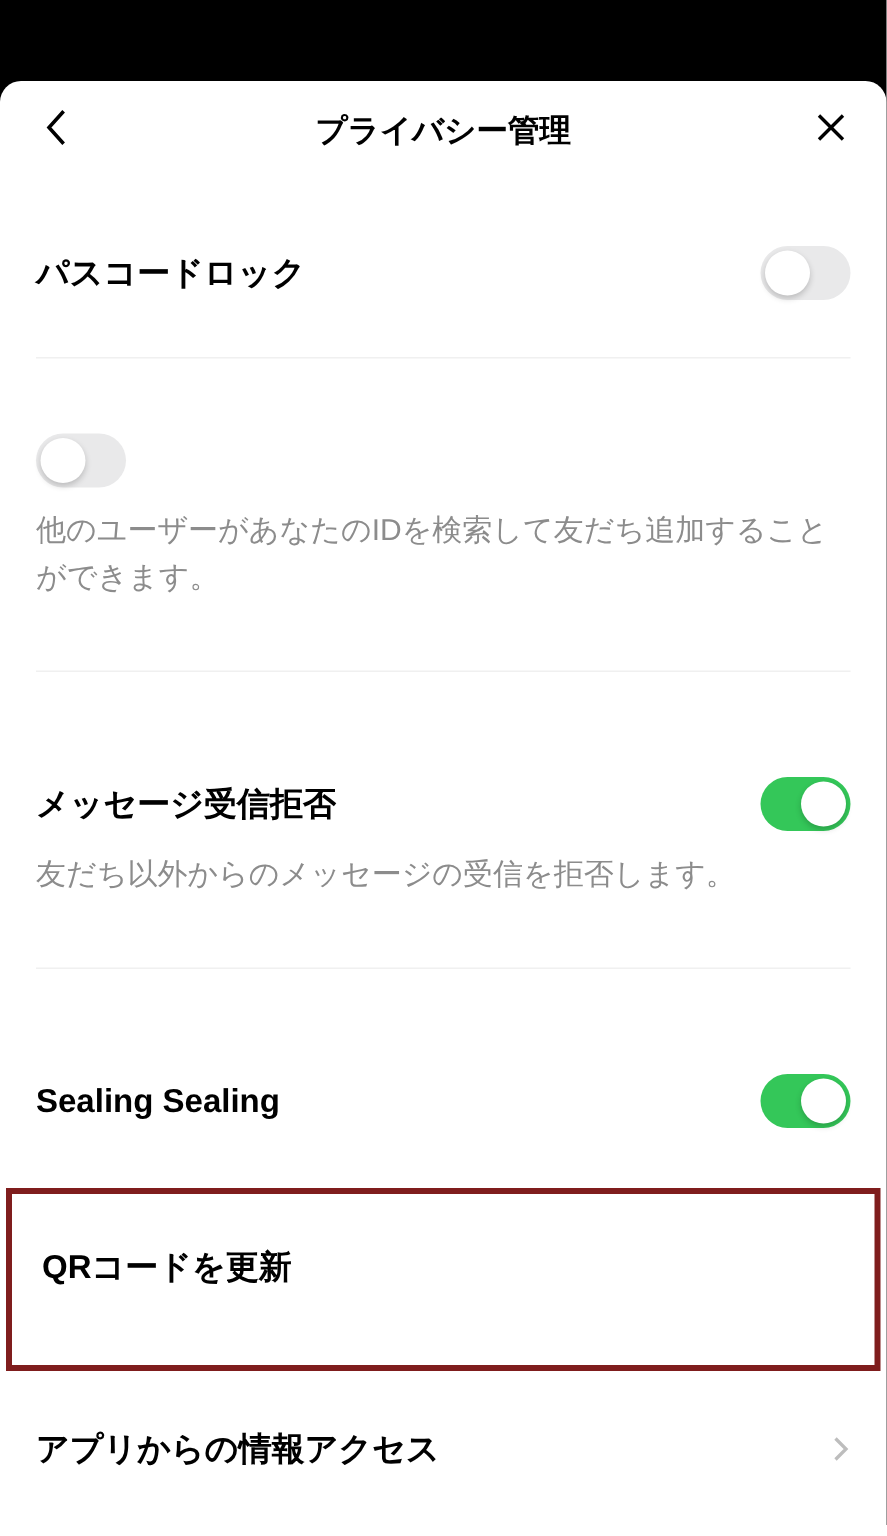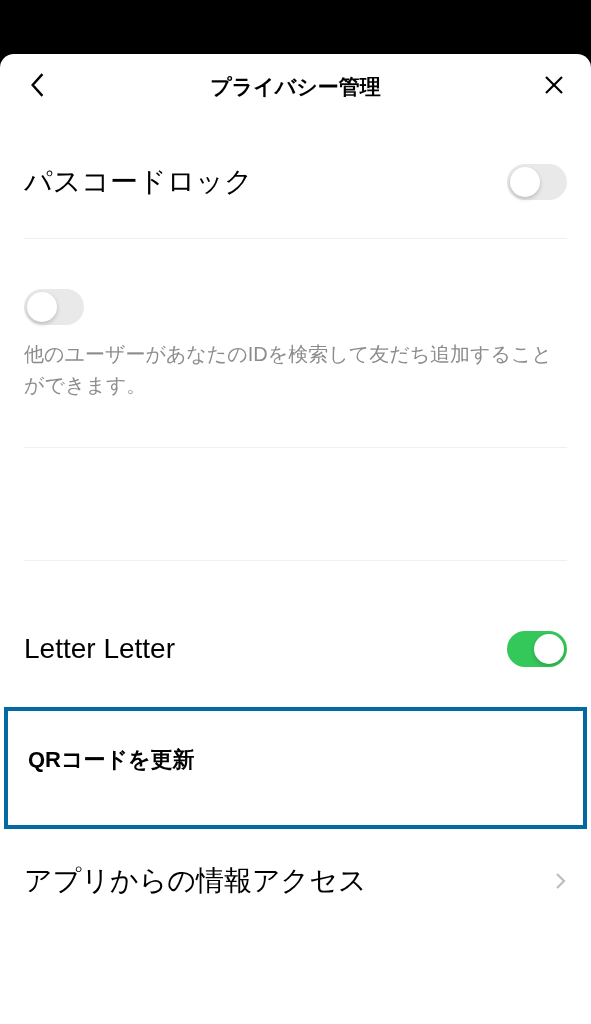--- a/index.html
+++ b/index.html
@@ -53,22 +53,22 @@
     .row {
       padding: 0 24px;
     }
     .row-main {
       display: flex;
       align-items: center;
       justify-content: space-between;
       min-height: 44px;
     }
     .row-label {
-      font-size: 28px;
-      font-weight: 400;
+      font-size: 22px;
+      font-weight: 700;
       color: #000;
     }
     .row-desc {
       font-size: 20px;
       color: #8c8c8c;
       line-height: 1.55;
       padding-top: 10px;
       padding-right: 12px;
     }
     .toggle {
@@ -103,21 +103,21 @@
     .divider {
       height: 1px;
       background: #f0f0f0;
       margin: 0 24px;
     }
     .gap-1 { height: 46px; }
     .gap-2 { height: 46px; }
     .gap-mid { height: 66px; }
     .gap-top { height: 34px; }
     .highlight {
-      border: 4px solid #0369a1;
+      border: 4px solid #7f1d1d;
       margin: 0 4px;
       padding: 34px 20px 50px 20px;
     }
     .highlight .row-label {
       font-size: 22px;
       font-weight: 600;
     }
     .chevron {
       width: 14px;
       height: 20px;
@@ -177,29 +177,36 @@
           </div>
       </div>
       <div class="row-desc">他のユーザーがあなたのIDを検索して友だち追加することができます。</div>
     </div>
 
     <div class="gap-2"></div>
     <div class="divider"></div>
     <div class="gap-mid"></div>
 
     <div class="row">
+      <div class="row-main">
+        <div class="row-label">メッセージ受信拒否</div>
+        <div class="toggle on">
+            <div class="knob"></div>
+          </div>
+      </div>
+      <div class="row-desc">友だち以外からのメッセージの受信を拒否します。</div>
     </div>
 
     <div class="gap-2"></div>
     <div class="divider"></div>
     <div class="gap-mid"></div>
 
     <div class="row">
       <div class="row-main">
-        <div class="row-label">Letter Letter</div>
+        <div class="row-label">Sealing Sealing</div>
         <div class="toggle on">
             <div class="knob"></div>
           </div>
       </div>
     </div>
 
     <div style="height:36px"></div>
 
     <div class="highlight">
       <div class="row-label">QRコードを更新</div>

